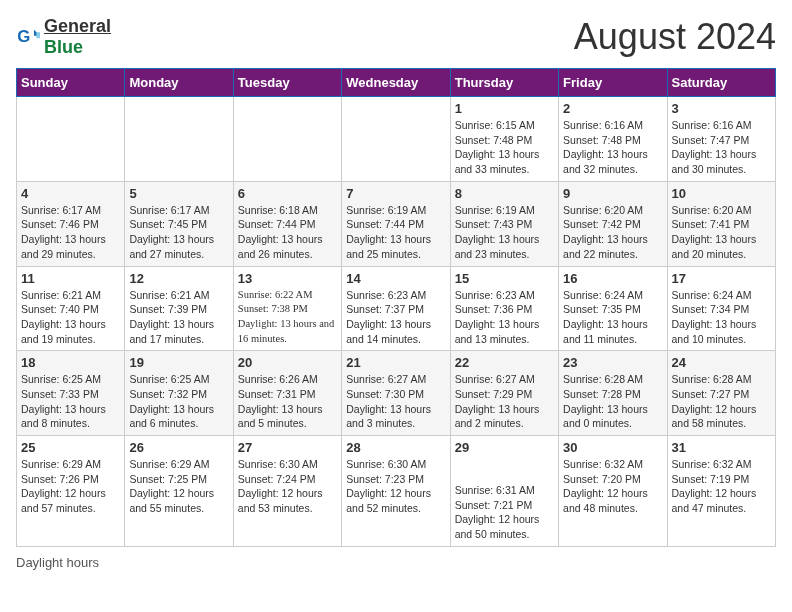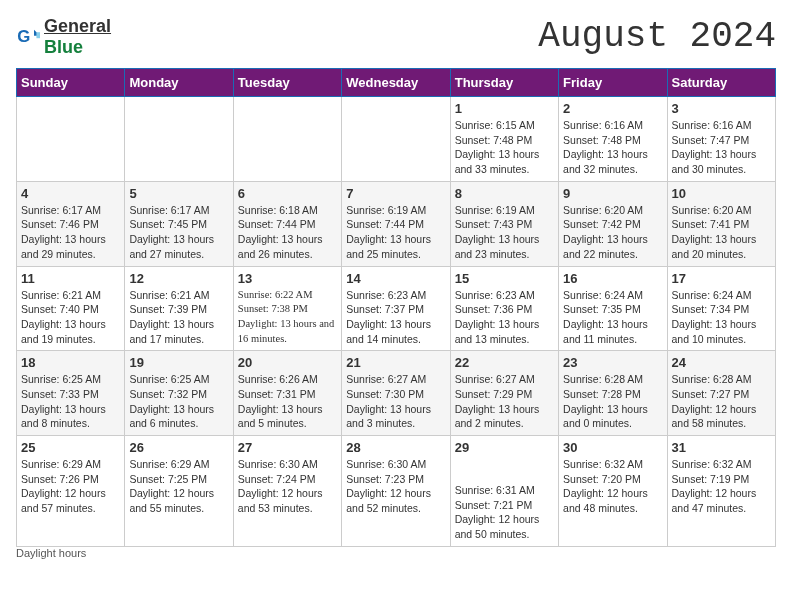--- a/index.html
+++ b/index.html
@@ -20,21 +20,20 @@
       display: flex;
       align-items: center;
       gap: 4px;
     }
     .logo-icon {
       width: 24px;
       height: 24px;
     }
     .title-area {
       text-align: center;
-      font-family: Liberation Mono, monospace;
     }
     .main-title {
       font-size: 36px;
       font-weight: normal;
       color: #333;
     }
     .subtitle {
       font-size: 16px;
       color: #555;
     }
@@ -71,21 +70,22 @@
     }
     .day-detail {
       font-size: 10.5px;
       color: #333;
       line-height: 1.4;
     }
     .empty-cell {
       background: #fff !important;
     }
     .footer {
-      font-size: 11px;
+      margin-top: 8px;
+      font-size: 13px;
       color: #555;
     }
   </style>
 </head>
 <body>
 
 <div class="header-area">
   <div class="logo">
     <svg class="logo-icon" viewBox="0 0 40 40">
       <text x="2" y="28" font-size="28" fill="#1a6bb5" font-weight="bold">G</text>

